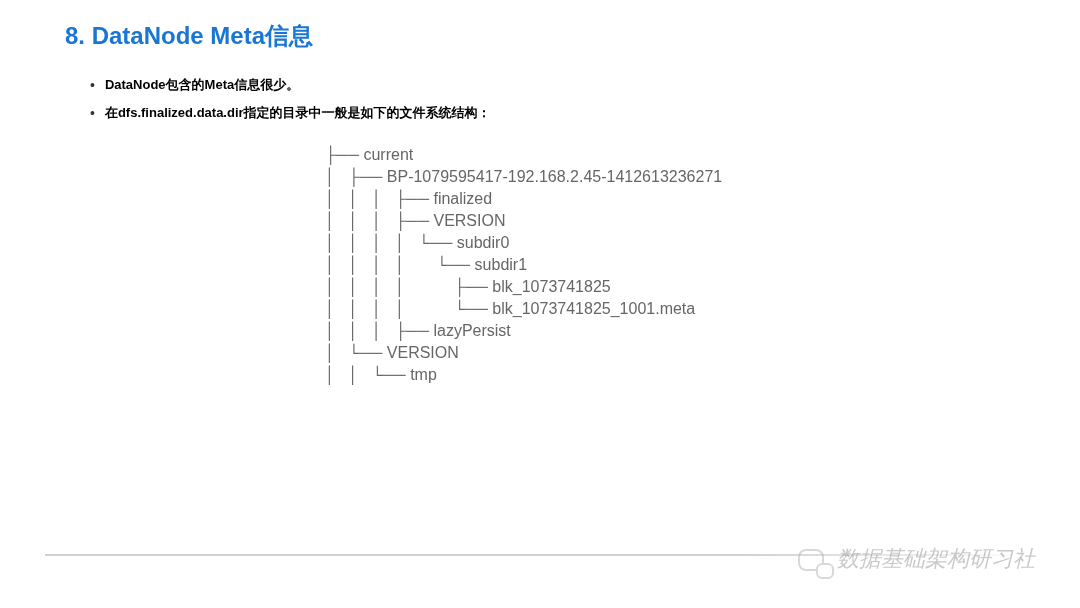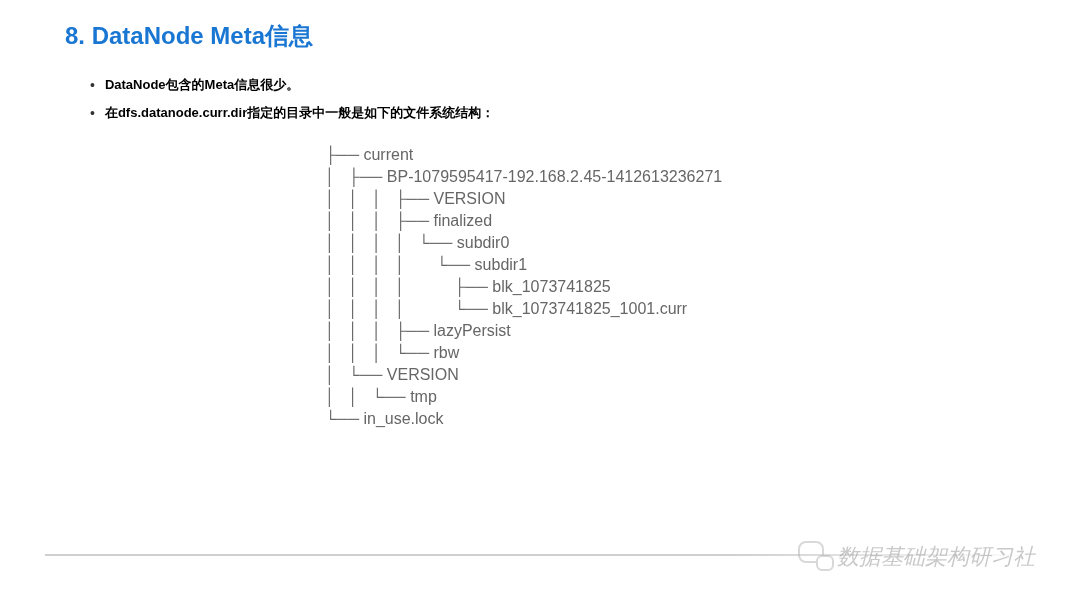--- a/index.html
+++ b/index.html
@@ -63,23 +63,23 @@
       position: absolute;
       bottom: 52px;
       left: 45px;
       right: 45px;
       height: 2px;
       background: linear-gradient(to right, #d0d0d0 0%, #d0d0d0 70%, rgba(208,208,208,0) 100%);
     }
     .watermark {
       position: absolute;
       right: 45px;
-      bottom: 36px;
+      bottom: 28px;
       display: flex;
-      align-items: flex-end;
+      align-items: flex-start;
       opacity: 0.45;
       color: #888;
       font-size: 22px;
       font-style: italic;
       font-family: "KaiTi", "STKaiti", serif;
     }
     .watermark-icon {
       width: 36px;
       height: 36px;
       margin-right: 6px;
@@ -118,38 +118,36 @@
 <div class="slide">
   <h1 class="title">8. DataNode Meta信息</h1>
 
   <div class="bullets">
     <div class="bullet-item">
       <span class="bullet-marker">•</span>
       <span class="bullet-text">DataNode包含的Meta信息很少。</span>
     </div>
     <div class="bullet-item">
       <span class="bullet-marker">•</span>
-      <span class="bullet-text">在dfs.datanode.curr.dir指定的目录中一般是如下的文件系统结构：</span>
+      <span class="bullet-text">在dfs.finalized.data.dir指定的目录中一般是如下的文件系统结构：</span>
     </div>
   </div>
 
   <div class="tree-container">
     <div class="tree-line">├── current</div>
     <div class="tree-line">│   ├── BP-1079595417-192.168.2.45-1412613236271</div>
+    <div class="tree-line">│   │   │   ├── finalized</div>
     <div class="tree-line">│   │   │   ├── VERSION</div>
-    <div class="tree-line">│   │   │   ├── finalized</div>
     <div class="tree-line">│   │   │   │   └── subdir0</div>
     <div class="tree-line">│   │   │   │       └── subdir1</div>
     <div class="tree-line">│   │   │   │           ├── blk_1073741825</div>
-    <div class="tree-line">│   │   │   │           └── blk_1073741825_1001.curr</div>
+    <div class="tree-line">│   │   │   │           └── blk_1073741825_1001.meta</div>
     <div class="tree-line">│   │   │   ├── lazyPersist</div>
-    <div class="tree-line">│   │   │   └── rbw</div>
     <div class="tree-line">│   └── VERSION</div>
     <div class="tree-line">│   │   └── tmp</div>
-    <div class="tree-line">└── in_use.lock</div>
   </div>
 
   <div class="divider"></div>
 
   <div class="watermark">
     <span class="watermark-icon">
       <span class="watermark-bubble">
         <span class="bubble-large"></span>
         <span class="bubble-small"></span>
       </span>

